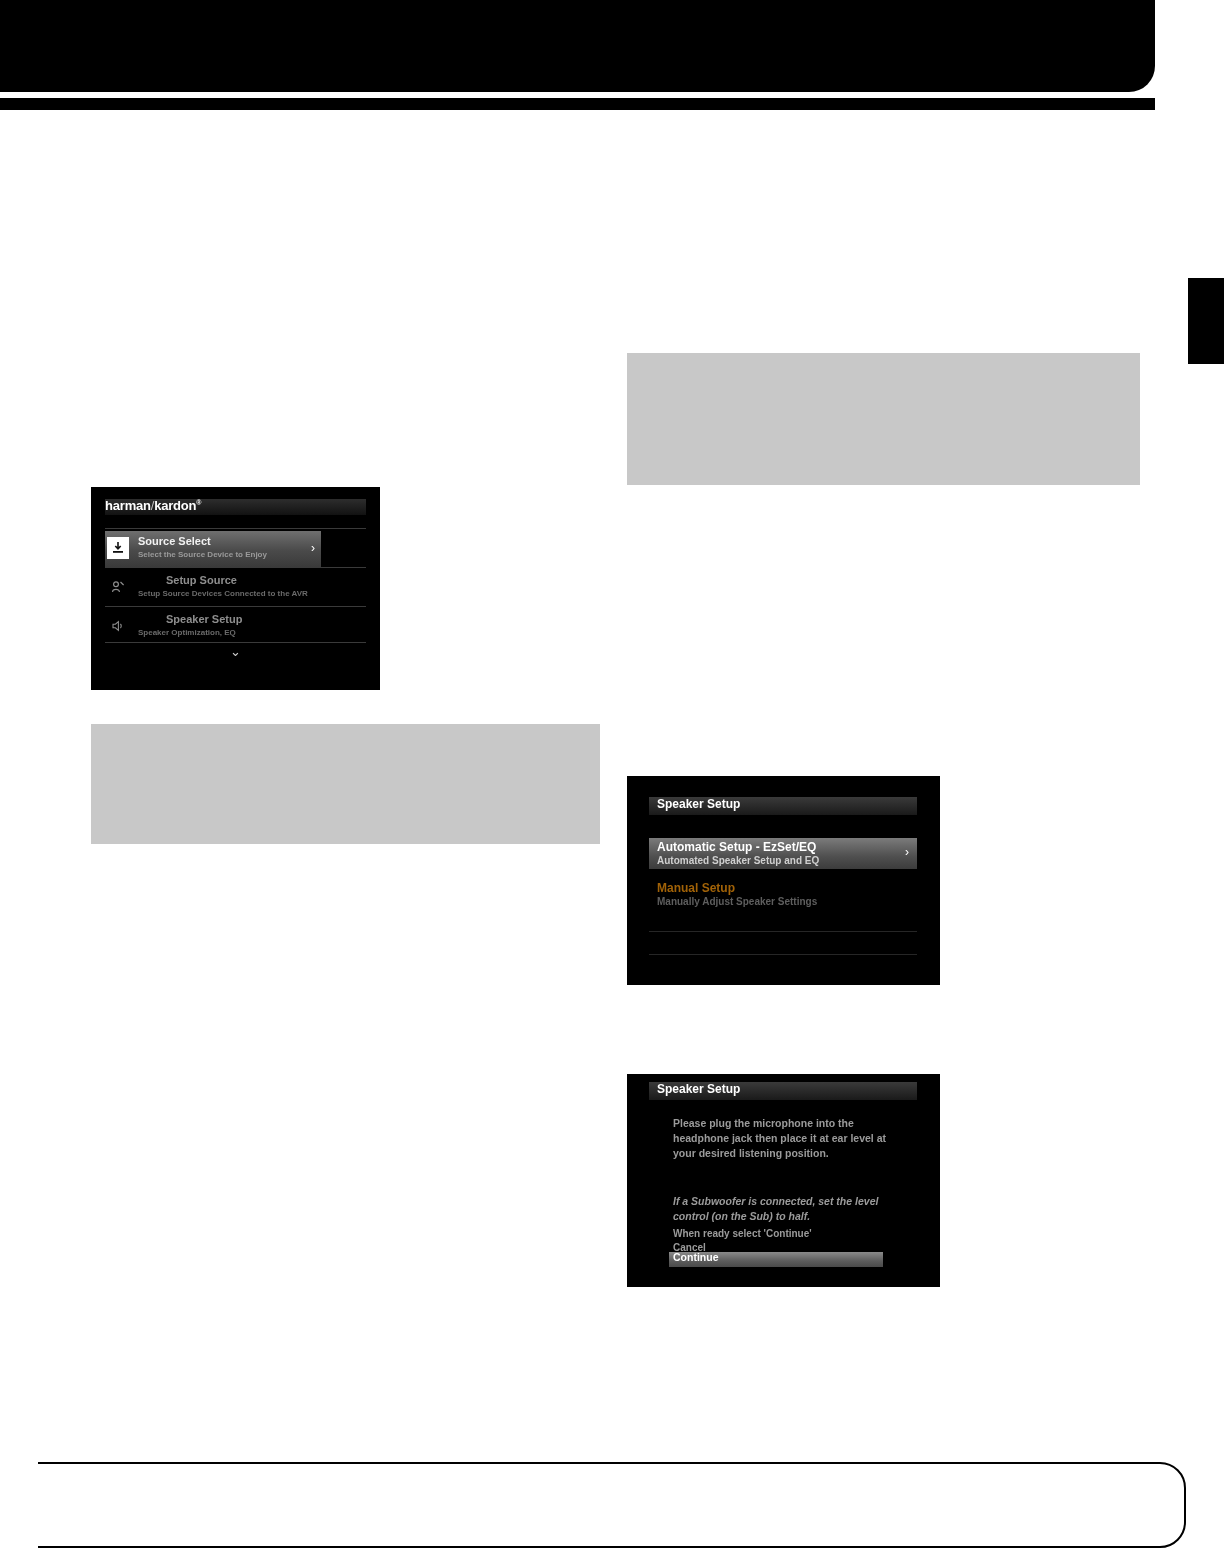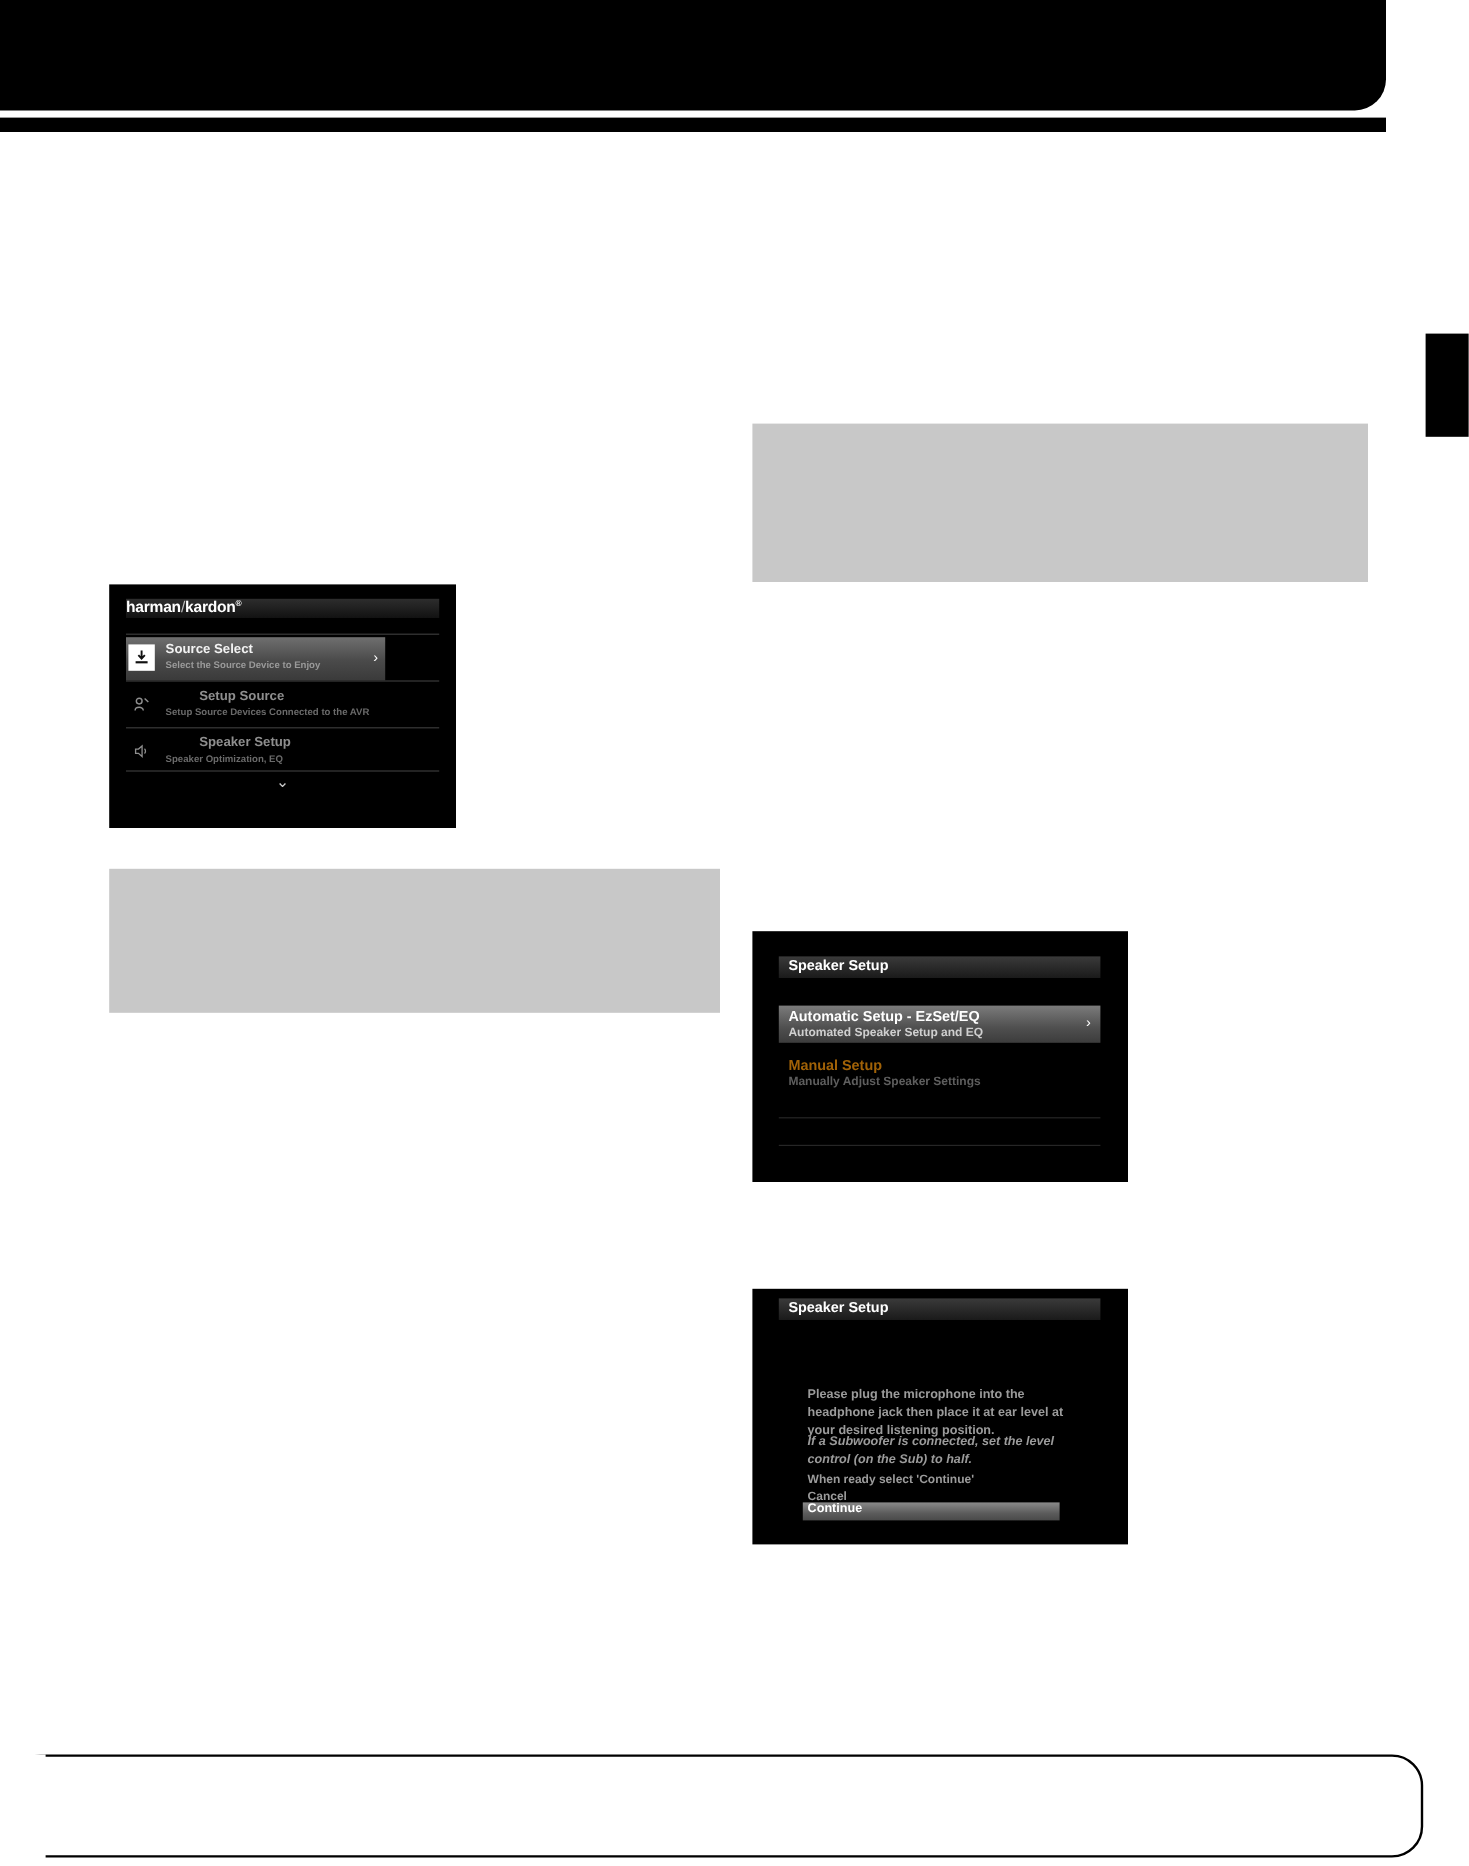--- a/index.html
+++ b/index.html
@@ -321,20 +321,20 @@
   </div>
 
   <div class="menu-sep" style="left:22px; width:268px; top:155px; background:#262626;"></div>
   <div class="menu-sep" style="left:22px; width:268px; top:178px; background:#262626;"></div>
 </div>
 
 <div class="osd" id="osd-mic">
   <div class="osd-title-bar"></div>
   <div class="osd-title-text">Speaker Setup</div>
 
-  <div class="para" style="top:42px;margin-top:39px;">Please plug the microphone into the headphone jack then place it at ear level at your desired listening position.</div>
+  <div class="para" style="top:42px;">Please plug the microphone into the headphone jack then place it at ear level at your desired listening position.</div>
   <div class="para" style="top:120px;font-style:italic;">If a Subwoofer is connected, set the level control (on the Sub) to half.</div>
   <div class="line" style="top:154px;">When ready select 'Continue'</div>
-  <div class="line" style="top:168px;">Cancel</div>
+  <div class="line" style="top:168px;text-decoration:underline;">Cancel</div>
 
   <div class="btn-continue"></div>
   <div class="btn-continue-text">Continue</div>
 </div>
 
 </body></html>

